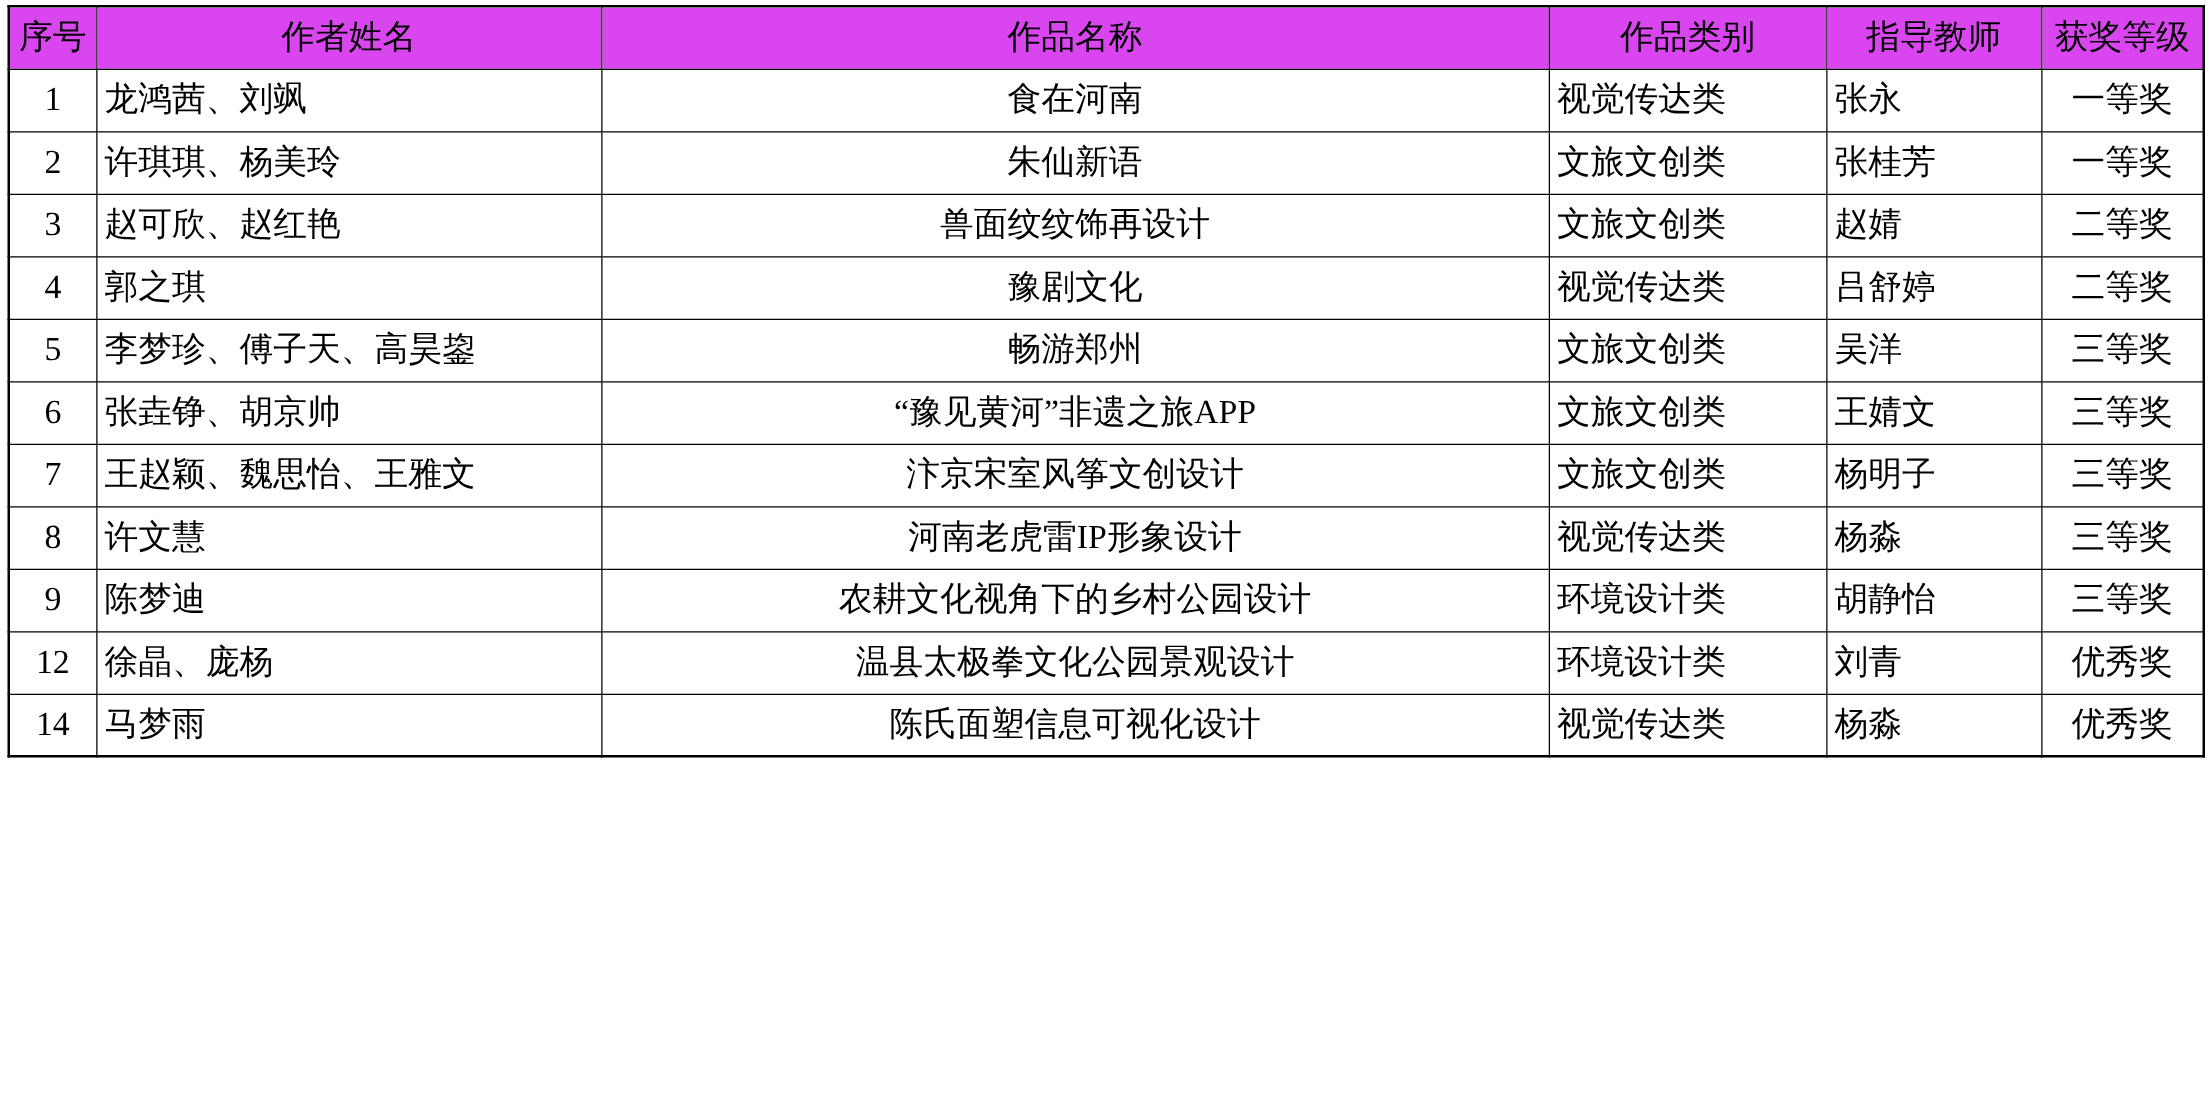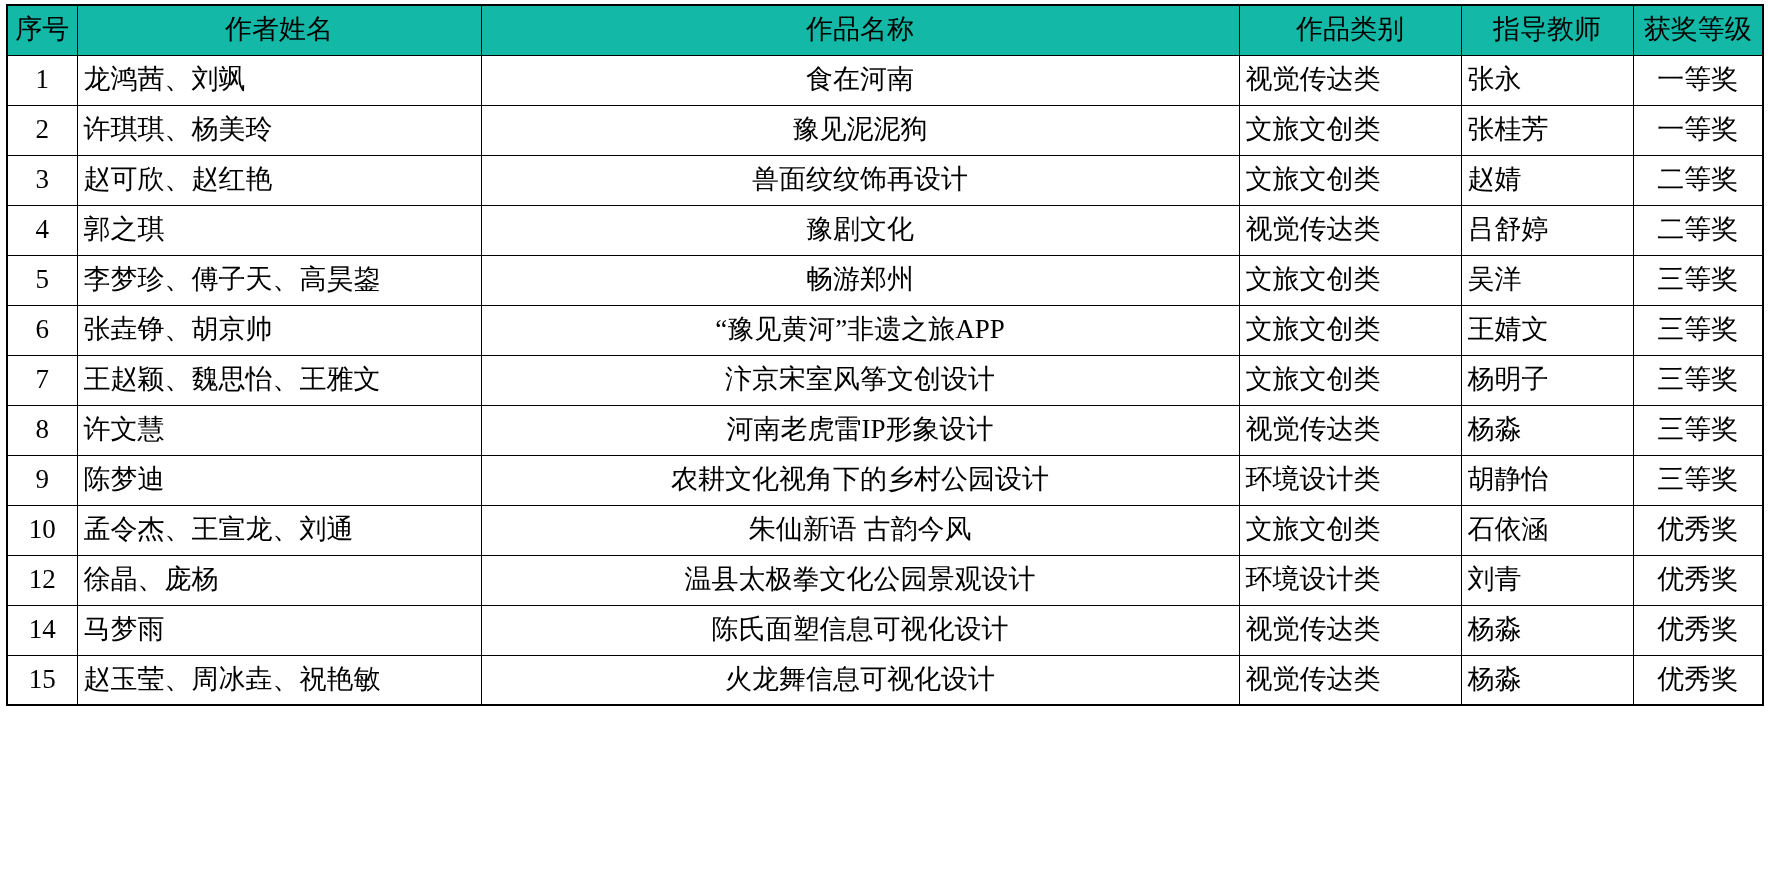--- a/index.html
+++ b/index.html
@@ -29,21 +29,21 @@
     border: 1px solid #000000;
     font-size: 27px;
     line-height: 1.1;
     height: 50px;
     padding: 0 6px;
     box-sizing: border-box;
     white-space: nowrap;
     overflow: hidden;
   }
   thead th {
-    background: #14b8a6;
+    background: #d946ef;
     font-weight: normal;
     text-align: center;
     height: 52px;
   }
   
   col.c-index   { width: 70px; }
   col.c-author  { width: 404px; }
   col.c-title   { width: 758px; }
   col.c-cat     { width: 222px; }
   col.c-teacher { width: 172px; }
@@ -86,21 +86,21 @@
         <td class="index">1</td>
         <td class="author">龙鸿茜、刘飒</td>
         <td class="title">食在河南</td>
         <td class="cat">视觉传达类</td>
         <td class="teacher">张永</td>
         <td class="award">一等奖</td>
       </tr>
       <tr>
         <td class="index">2</td>
         <td class="author">许琪琪、杨美玲</td>
-        <td class="title">豫见泥泥狗</td>
+        <td class="title">朱仙新语</td>
         <td class="cat">文旅文创类</td>
         <td class="teacher">张桂芳</td>
         <td class="award">一等奖</td>
       </tr>
       <tr>
         <td class="index">3</td>
         <td class="author">赵可欣、赵红艳</td>
         <td class="title">兽面纹纹饰再设计</td>
         <td class="cat">文旅文创类</td>
         <td class="teacher">赵婧</td>
@@ -148,46 +148,30 @@
       </tr>
       <tr>
         <td class="index">9</td>
         <td class="author">陈梦迪</td>
         <td class="title">农耕文化视角下的乡村公园设计</td>
         <td class="cat">环境设计类</td>
         <td class="teacher">胡静怡</td>
         <td class="award">三等奖</td>
       </tr>
       <tr>
-        <td class="index">10</td>
-        <td class="author">孟令杰、王宣龙、刘通</td>
-        <td class="title">朱仙新语 古韵今风</td>
-        <td class="cat">文旅文创类</td>
-        <td class="teacher">石依涵</td>
-        <td class="award">优秀奖</td>
-      </tr>
-      <tr>
         <td class="index">12</td>
         <td class="author">徐晶、庞杨</td>
         <td class="title">温县太极拳文化公园景观设计</td>
         <td class="cat">环境设计类</td>
         <td class="teacher">刘青</td>
         <td class="award">优秀奖</td>
       </tr>
       <tr>
         <td class="index">14</td>
         <td class="author">马梦雨</td>
         <td class="title">陈氏面塑信息可视化设计</td>
         <td class="cat">视觉传达类</td>
         <td class="teacher">杨淼</td>
         <td class="award">优秀奖</td>
       </tr>
-      <tr>
-        <td class="index">15</td>
-        <td class="author">赵玉莹、周冰垚、祝艳敏</td>
-        <td class="title">火龙舞信息可视化设计</td>
-        <td class="cat">视觉传达类</td>
-        <td class="teacher">杨淼</td>
-        <td class="award">优秀奖</td>
-      </tr>
     </tbody>
   </table>
 </div>
 
 </body></html>

